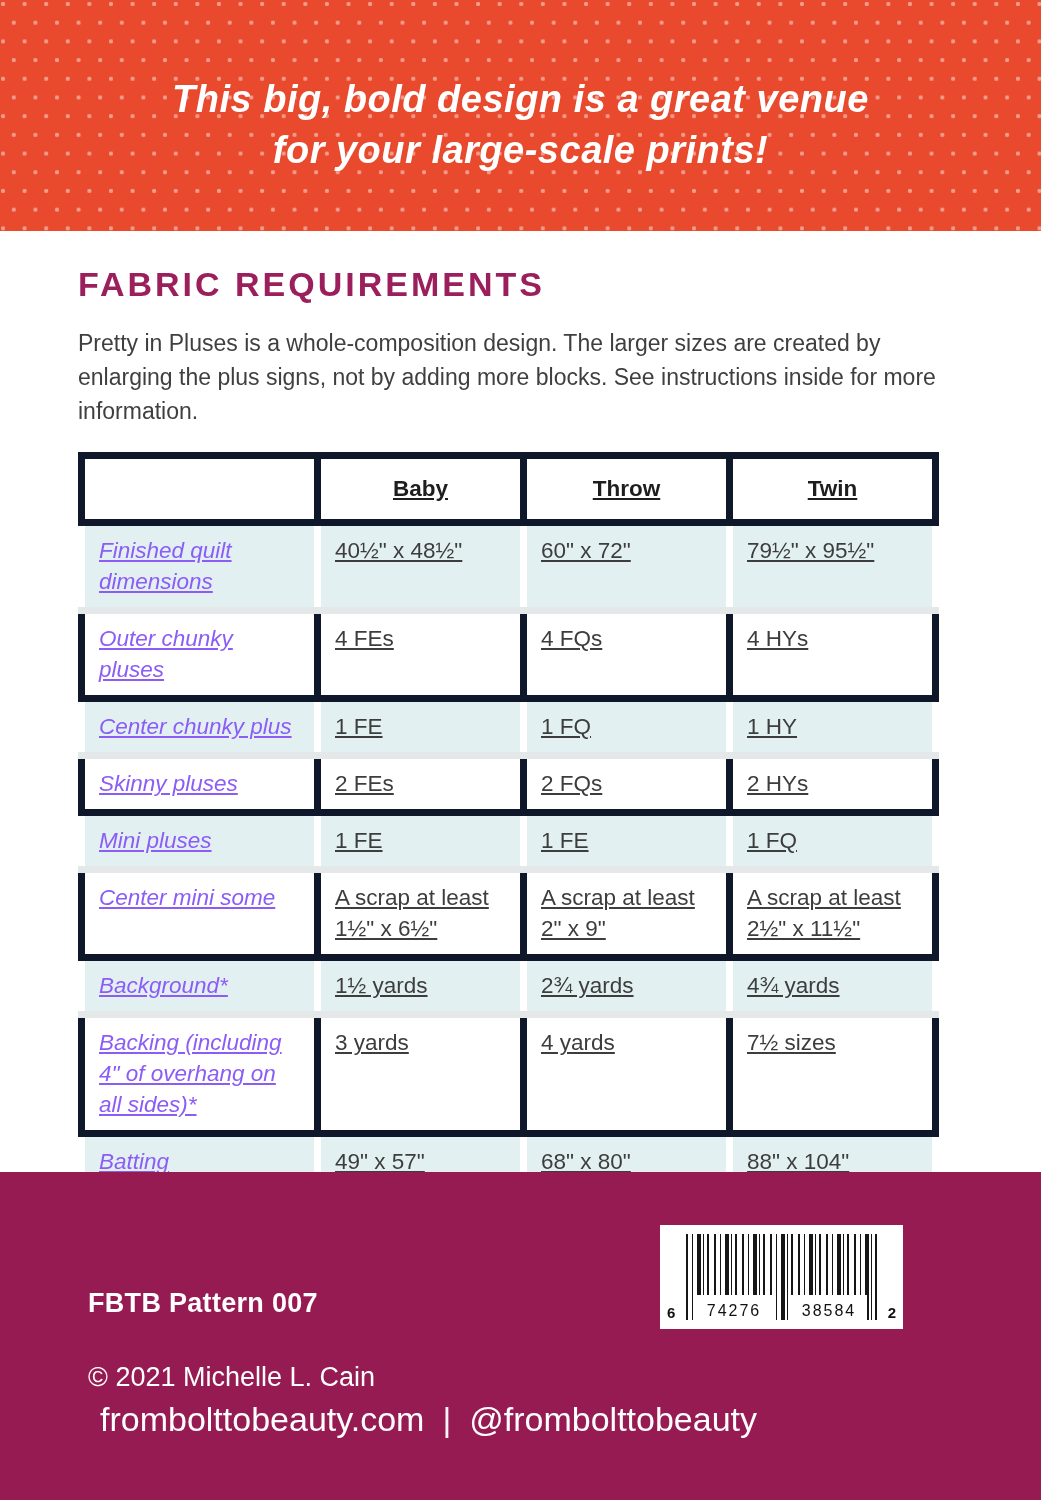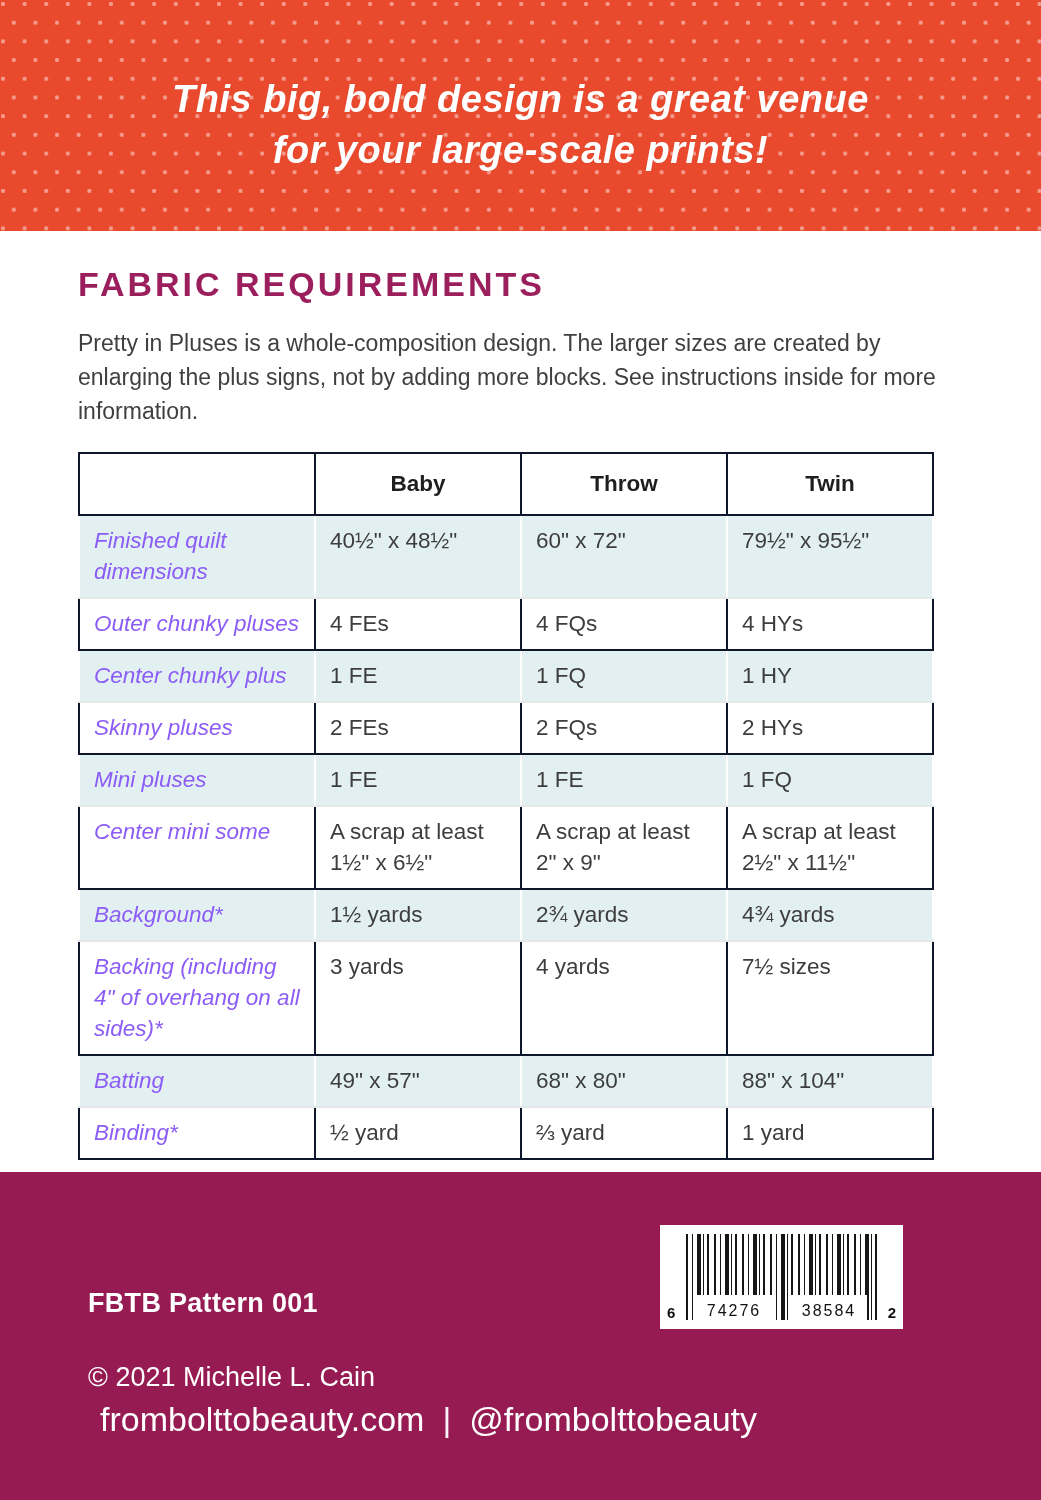--- a/index.html
+++ b/index.html
@@ -56,26 +56,27 @@
     border-collapse: collapse;
     width: 855px;
     table-layout: fixed;
     border: 1px solid #dfdfdf;
     font-size: 22.5px;
     background: #ffffff;
   }
   table.fabric col.c-label { width: 236px; }
   table.fabric col.c-size  { width: 206px; }
   table.fabric th, table.fabric td {
-    border: 2px solid #0f172a;
+    border: 7px solid #0f172a;
     padding: 9px 14px 10px 14px;
     vertical-align: top;
     text-align: left;
     color: #3d3d3d;
     line-height: 31px;
+    text-decoration: underline;
   }
   table.fabric thead th {
     text-align: center;
     font-weight: bold;
     color: #1e1e1e;
     padding: 14px 10px 15px 10px;
     background: #ffffff;
   }
   table.fabric tbody th {
     font-weight: normal;
@@ -243,21 +244,21 @@
   </table>
 
   <p class="footnote">* These measurements include some overage.</p>
 
   <p class="skill">Skill level: confident beginner</p>
 
 </div>
 
 <div class="footer">
 
-  <div class="pattern-number">FBTB Pattern 001</div>
+  <div class="pattern-number">FBTB Pattern 007</div>
 
   <div class="barcode">
     <div class="bc-bars"></div>
     <div class="bc-strip left">74276</div>
     <div class="bc-strip right">38584</div>
     <div class="bc-num prefix">6</div>
     <div class="bc-num suffix">2</div>
   </div>
 
   <div class="copyright">© 2021 Michelle L. Cain</div>

